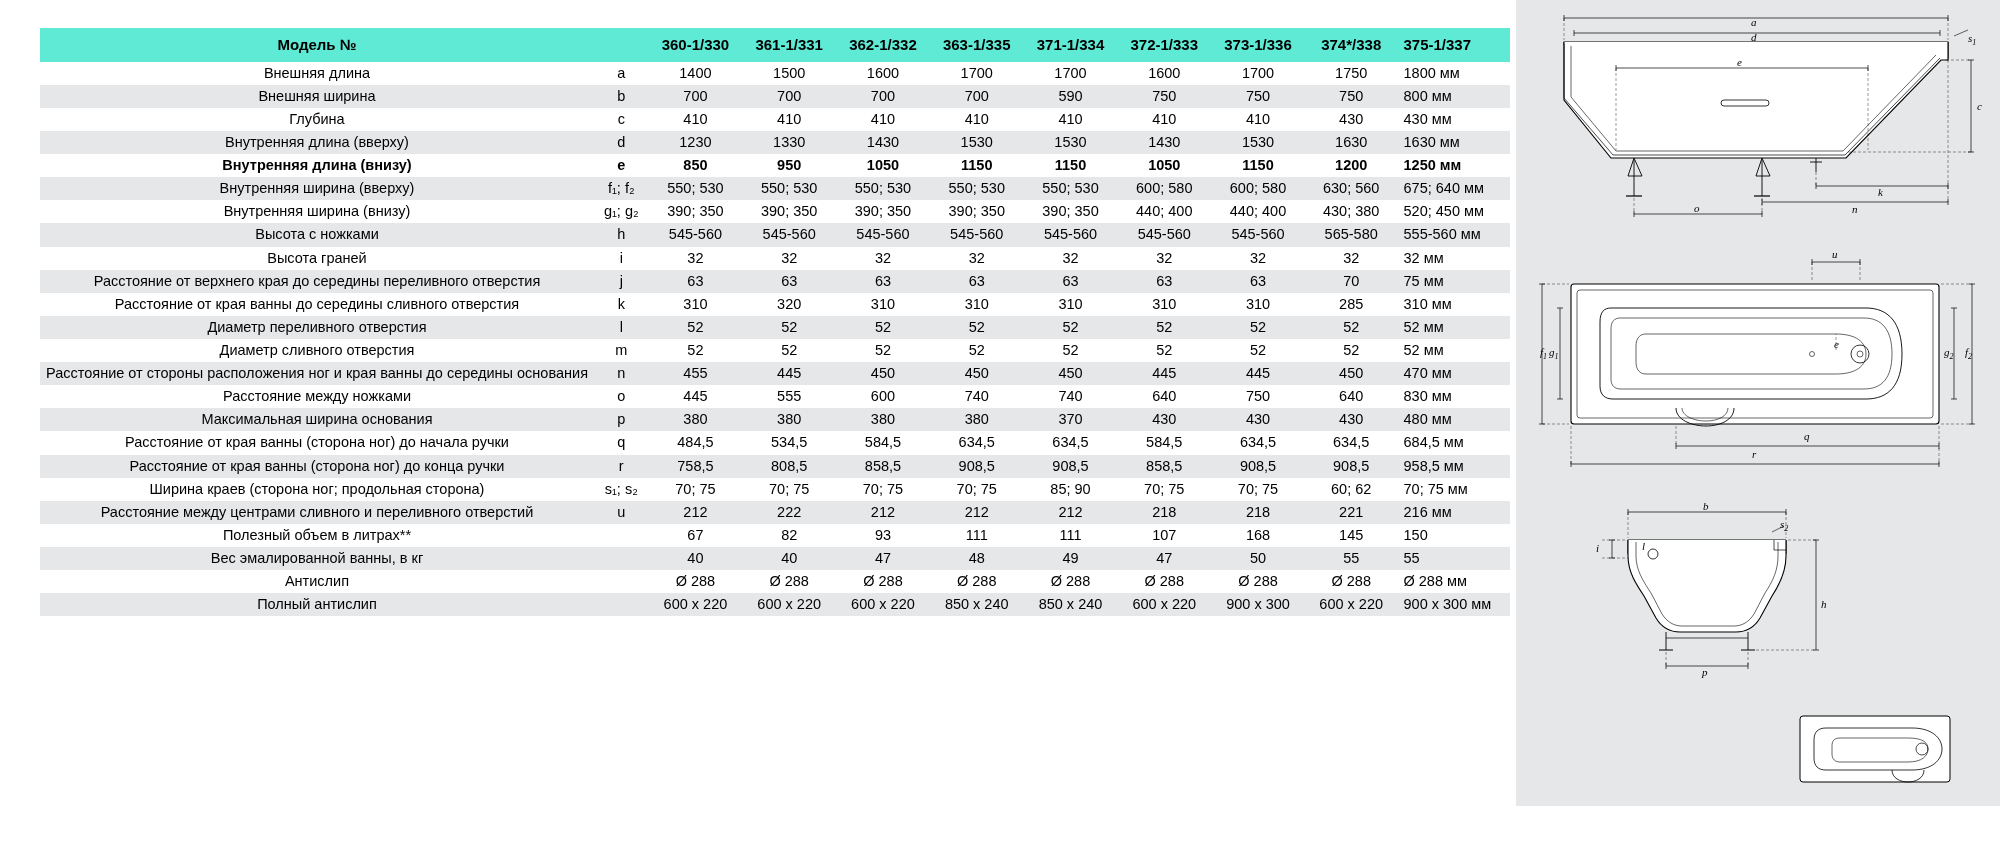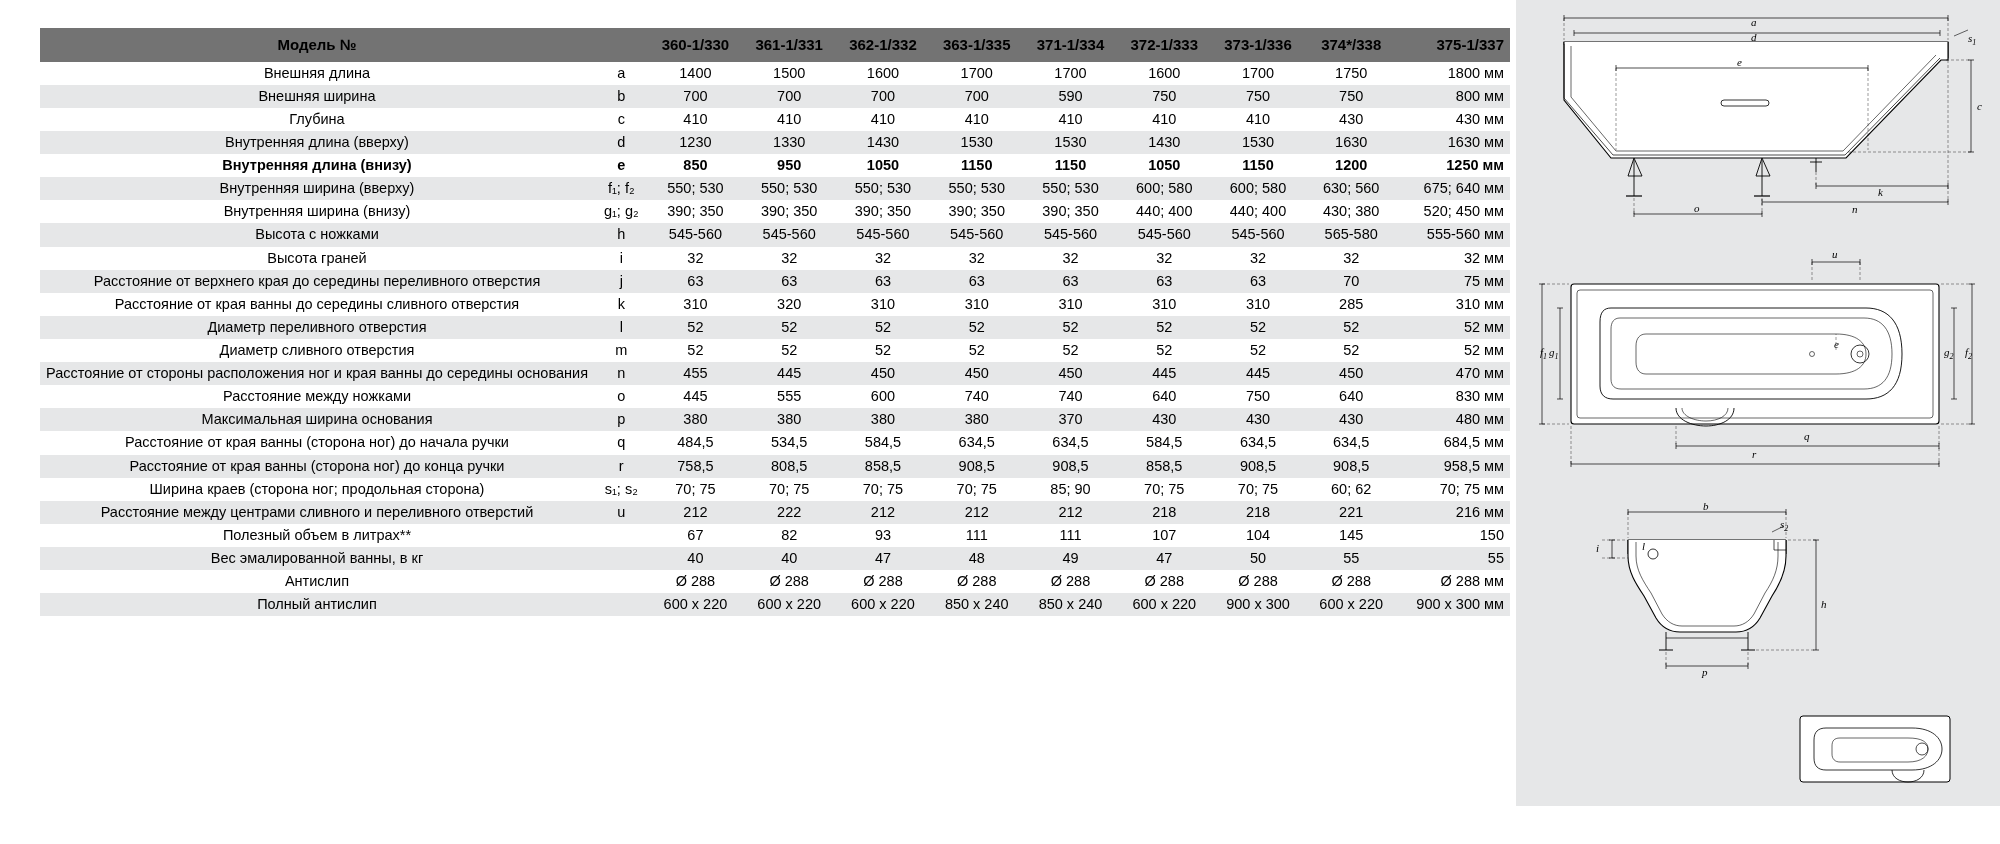--- a/index.html
+++ b/index.html
@@ -32,41 +32,41 @@
   table.spec td, table.spec th {
     padding: 3px 6px;
     vertical-align: middle;
     line-height: 1.18;
     font-weight: normal;
     text-align: center;
     white-space: nowrap;
   }
   table.spec tr.head td {
     font-weight: bold;
-    background: #737373;
+    background: #5eead4;
     font-size: 15px;
     padding-top: 8px;
     padding-bottom: 8px;
   }
   table.spec tr.shaded td { background: #e6e7e8; }
   table.spec tr.plain td  { background: #ffffff; }
   table.spec tr.bold td   { font-weight: bold; }
   td.label {
     text-align: left;
     white-space: normal;
     width: 500px;
     padding-left: 8px;
   }
   td.sym {
     text-align: left;
     width: 58px;
     padding-left: 4px;
   }
   td.val { width: 100px; }
-  td.val.last { width: 118px; text-align: right; }
+  td.val.last { width: 118px; text-align: left; }
 
   
   #diagram-panel {
     position: absolute;
     left: 1516px;
     top: 0px;
     width: 484px;
     height: 806px;
     background: #e6e7e8;
   }
@@ -363,21 +363,21 @@
           </tr>
           <tr class="plain">
             <td class="label">Полезный объем в литрах**</td>
             <td class="sym"></td>
             <td class="val">67</td>
             <td class="val">82</td>
             <td class="val">93</td>
             <td class="val">111</td>
             <td class="val">111</td>
             <td class="val">107</td>
-            <td class="val">104</td>
+            <td class="val">168</td>
             <td class="val">145</td>
             <td class="val last">150</td>
           </tr>
           <tr class="shaded">
             <td class="label">Вес эмалированной ванны, в кг</td>
             <td class="sym"></td>
             <td class="val">40</td>
             <td class="val">40</td>
             <td class="val">47</td>
             <td class="val">48</td>

